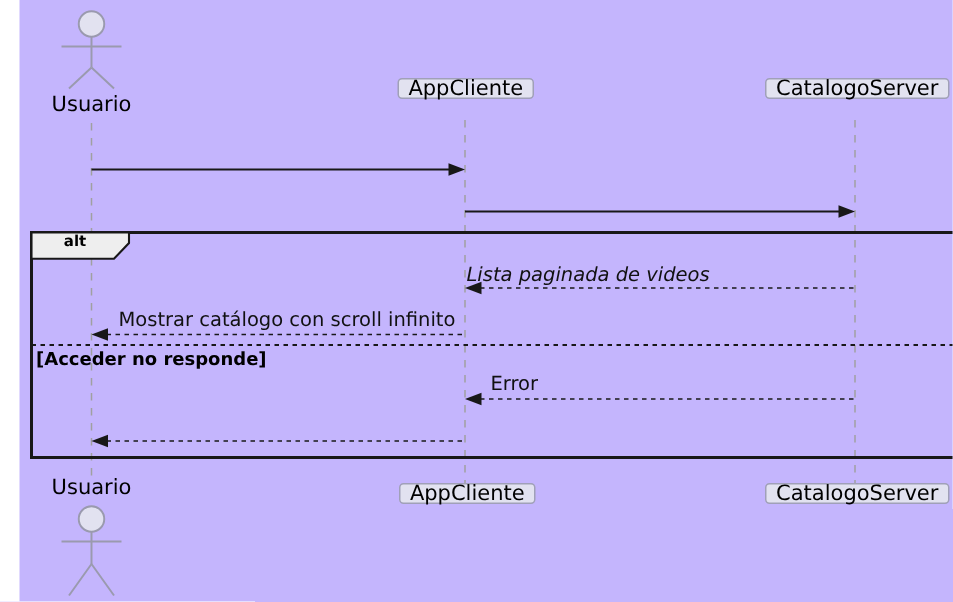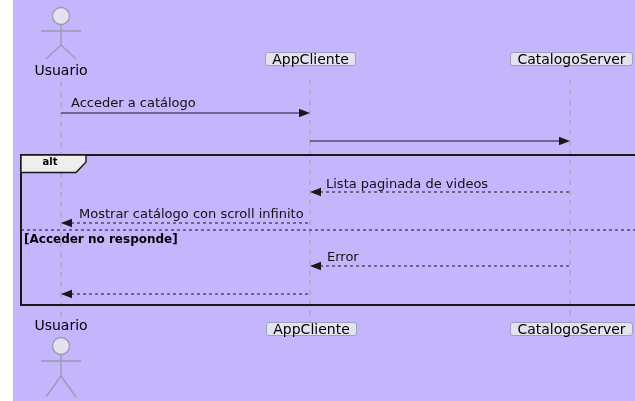--- a/index.html
+++ b/index.html
@@ -97,18 +97,17 @@
   <div class="participant" style="left:253px;top:322px;width:91px;">
     <span>AppCliente</span>
   </div>
   <div class="participant" style="left:497px;top:322px;width:123px;">
     <span>CatalogoServer</span>
   </div>
 
   <div class="alt-op">alt</div>
   <div class="guard" style="left:11px;top:232px;">[Acceder no responde]</div>
 
-  <div class="msg" style="left:58px;top:95px;">Acceder a catálogo</div>
-  <div class="msg" style="left:313px;top:176px;">Lista paginada de videos</div>
+  <div class="msg" style="left:298px;top:176px;font-style:italic;">Lista paginada de videos</div>
   <div class="msg" style="left:66px;top:206px;">Mostrar catálogo con scroll infinito</div>
   <div class="msg" style="left:314px;top:249px;">Error</div>
 
 </div>
 
 </body></html>

